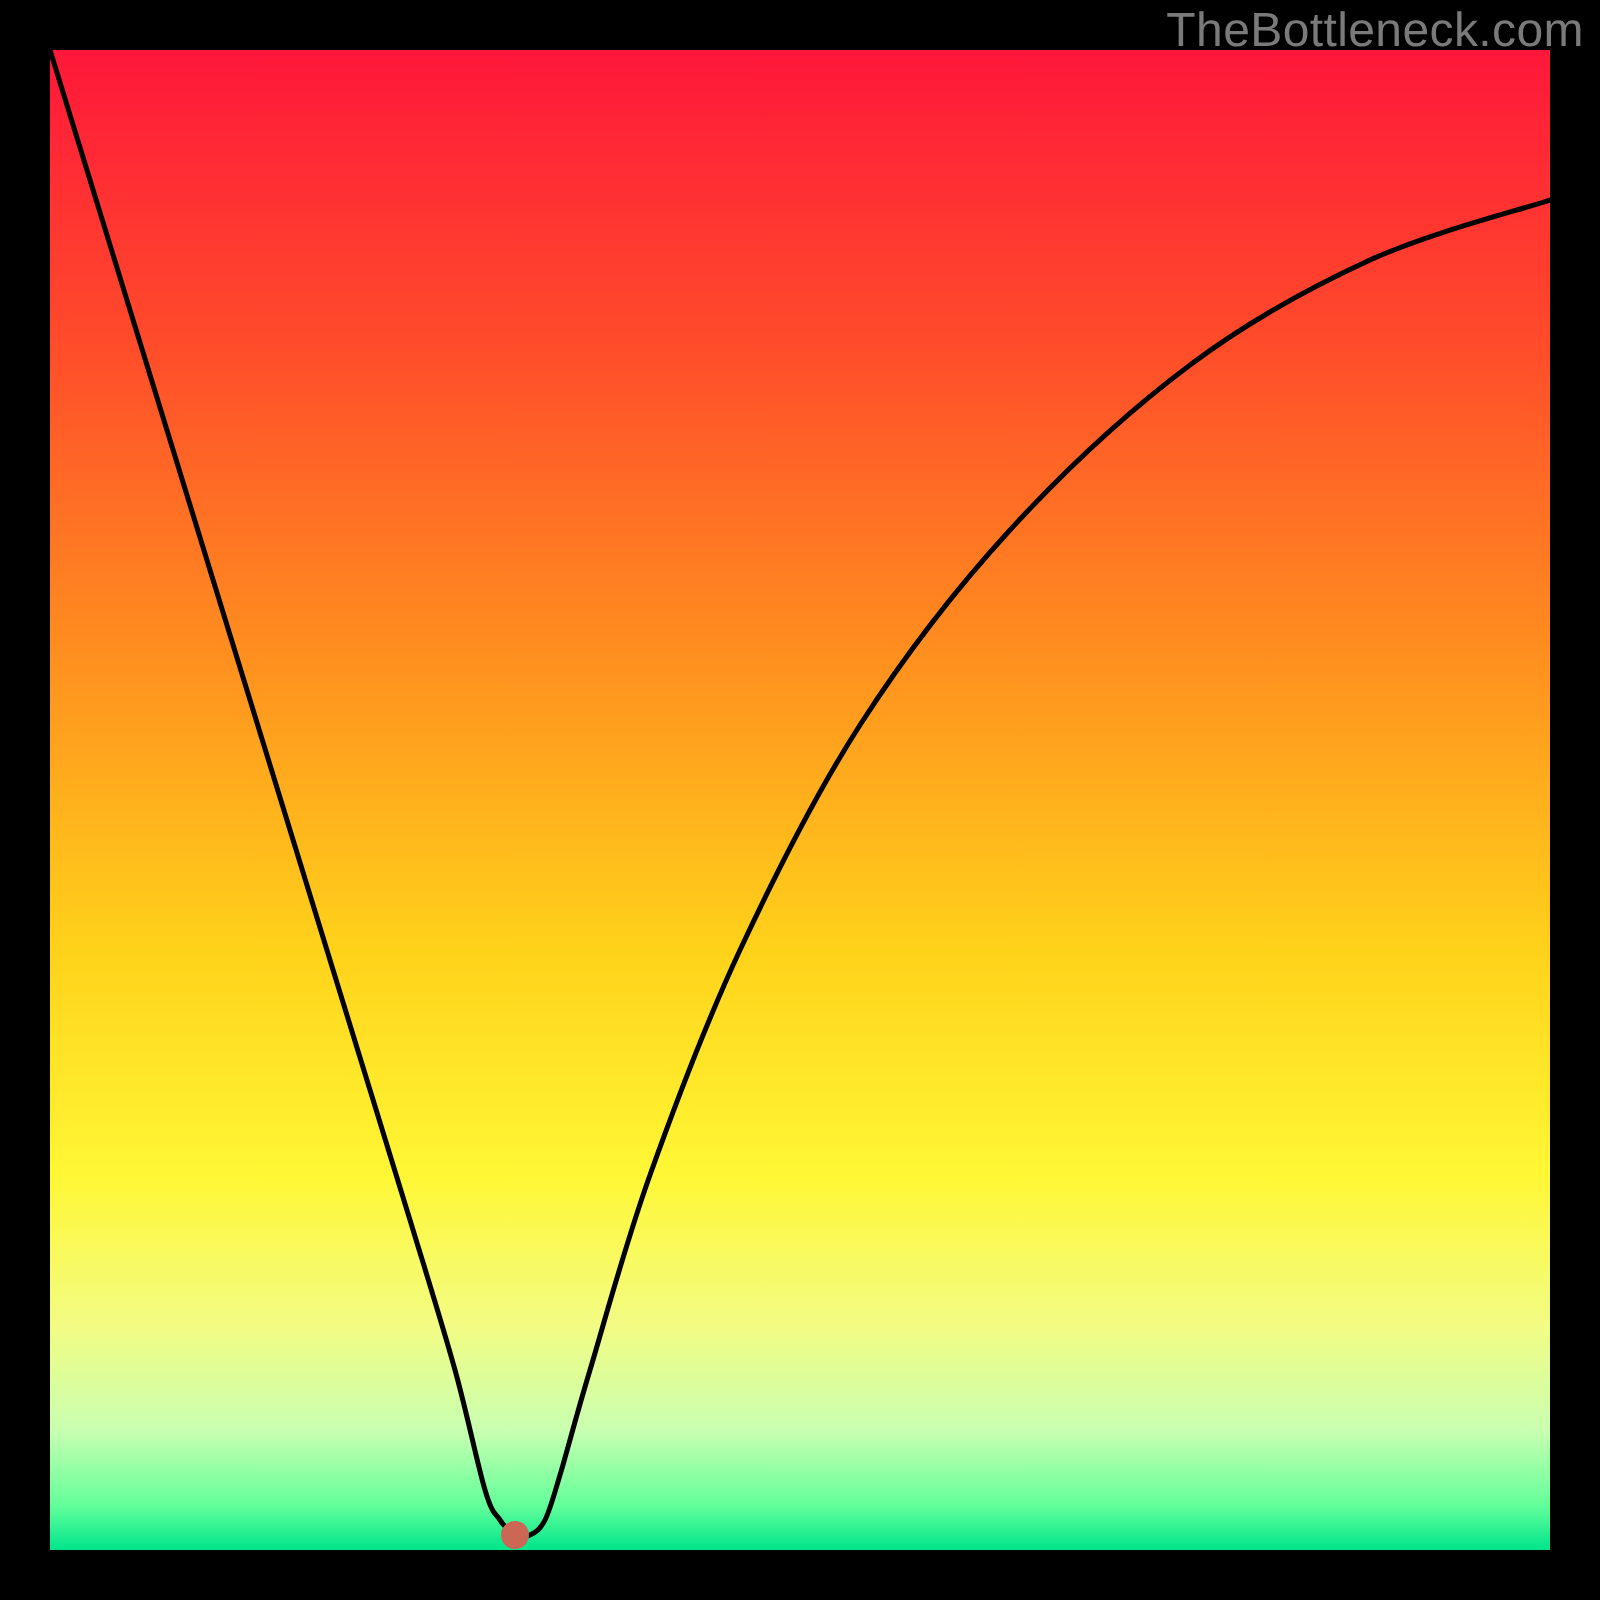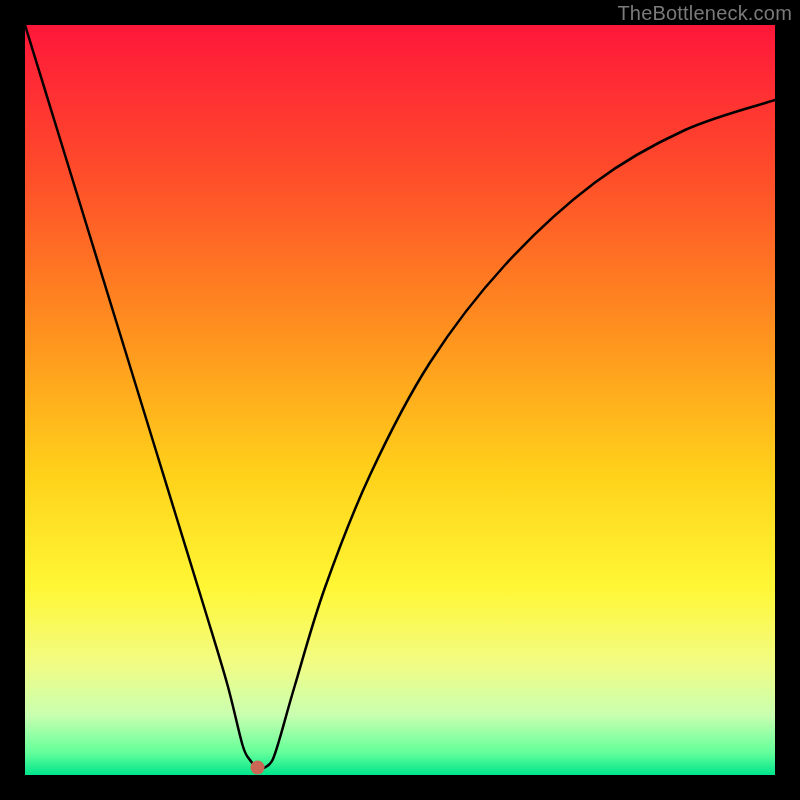--- a/index.html
+++ b/index.html
@@ -17,21 +17,21 @@
     top: 25px;
     width: 750px;
     height: 750px;
     background: #000;
   }
   .watermark {
     position: absolute;
     top: 2px;
     right: 8px;
     color: #7a7a7a;
-    font-size: 20px;
+    font-size: 24px;
     font-weight: 400;
     font-family: Arial, Helvetica, sans-serif;
     letter-spacing: 0.2px;
     z-index: 20;
   }
   svg { display: block; }
 </style>
 </head>
 <body>
 

